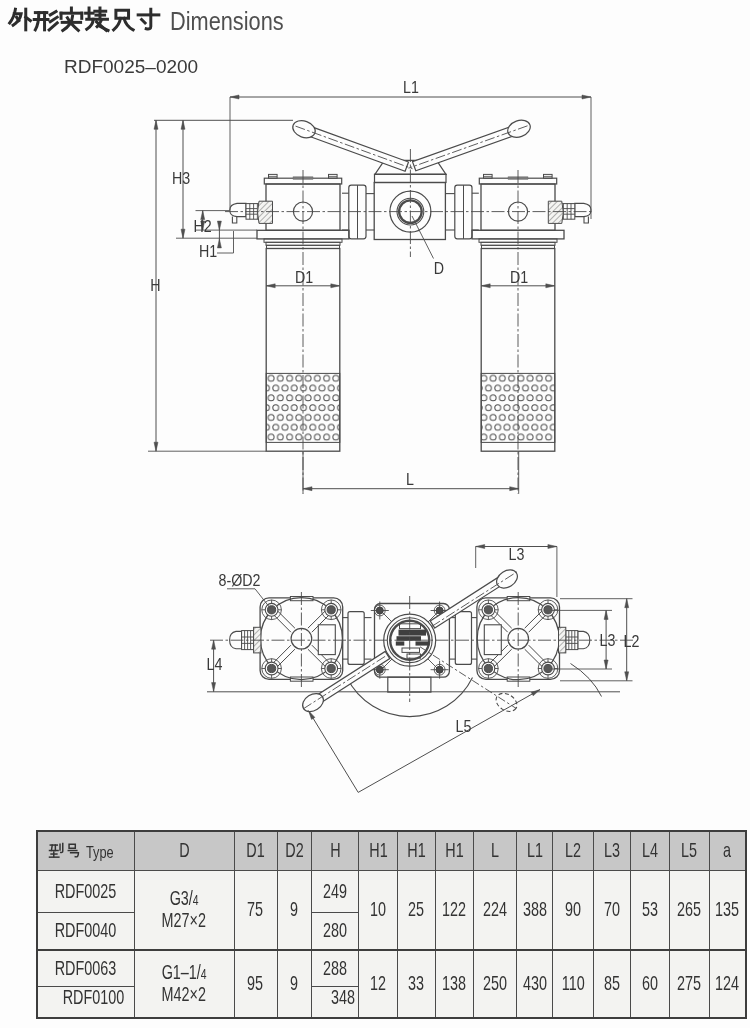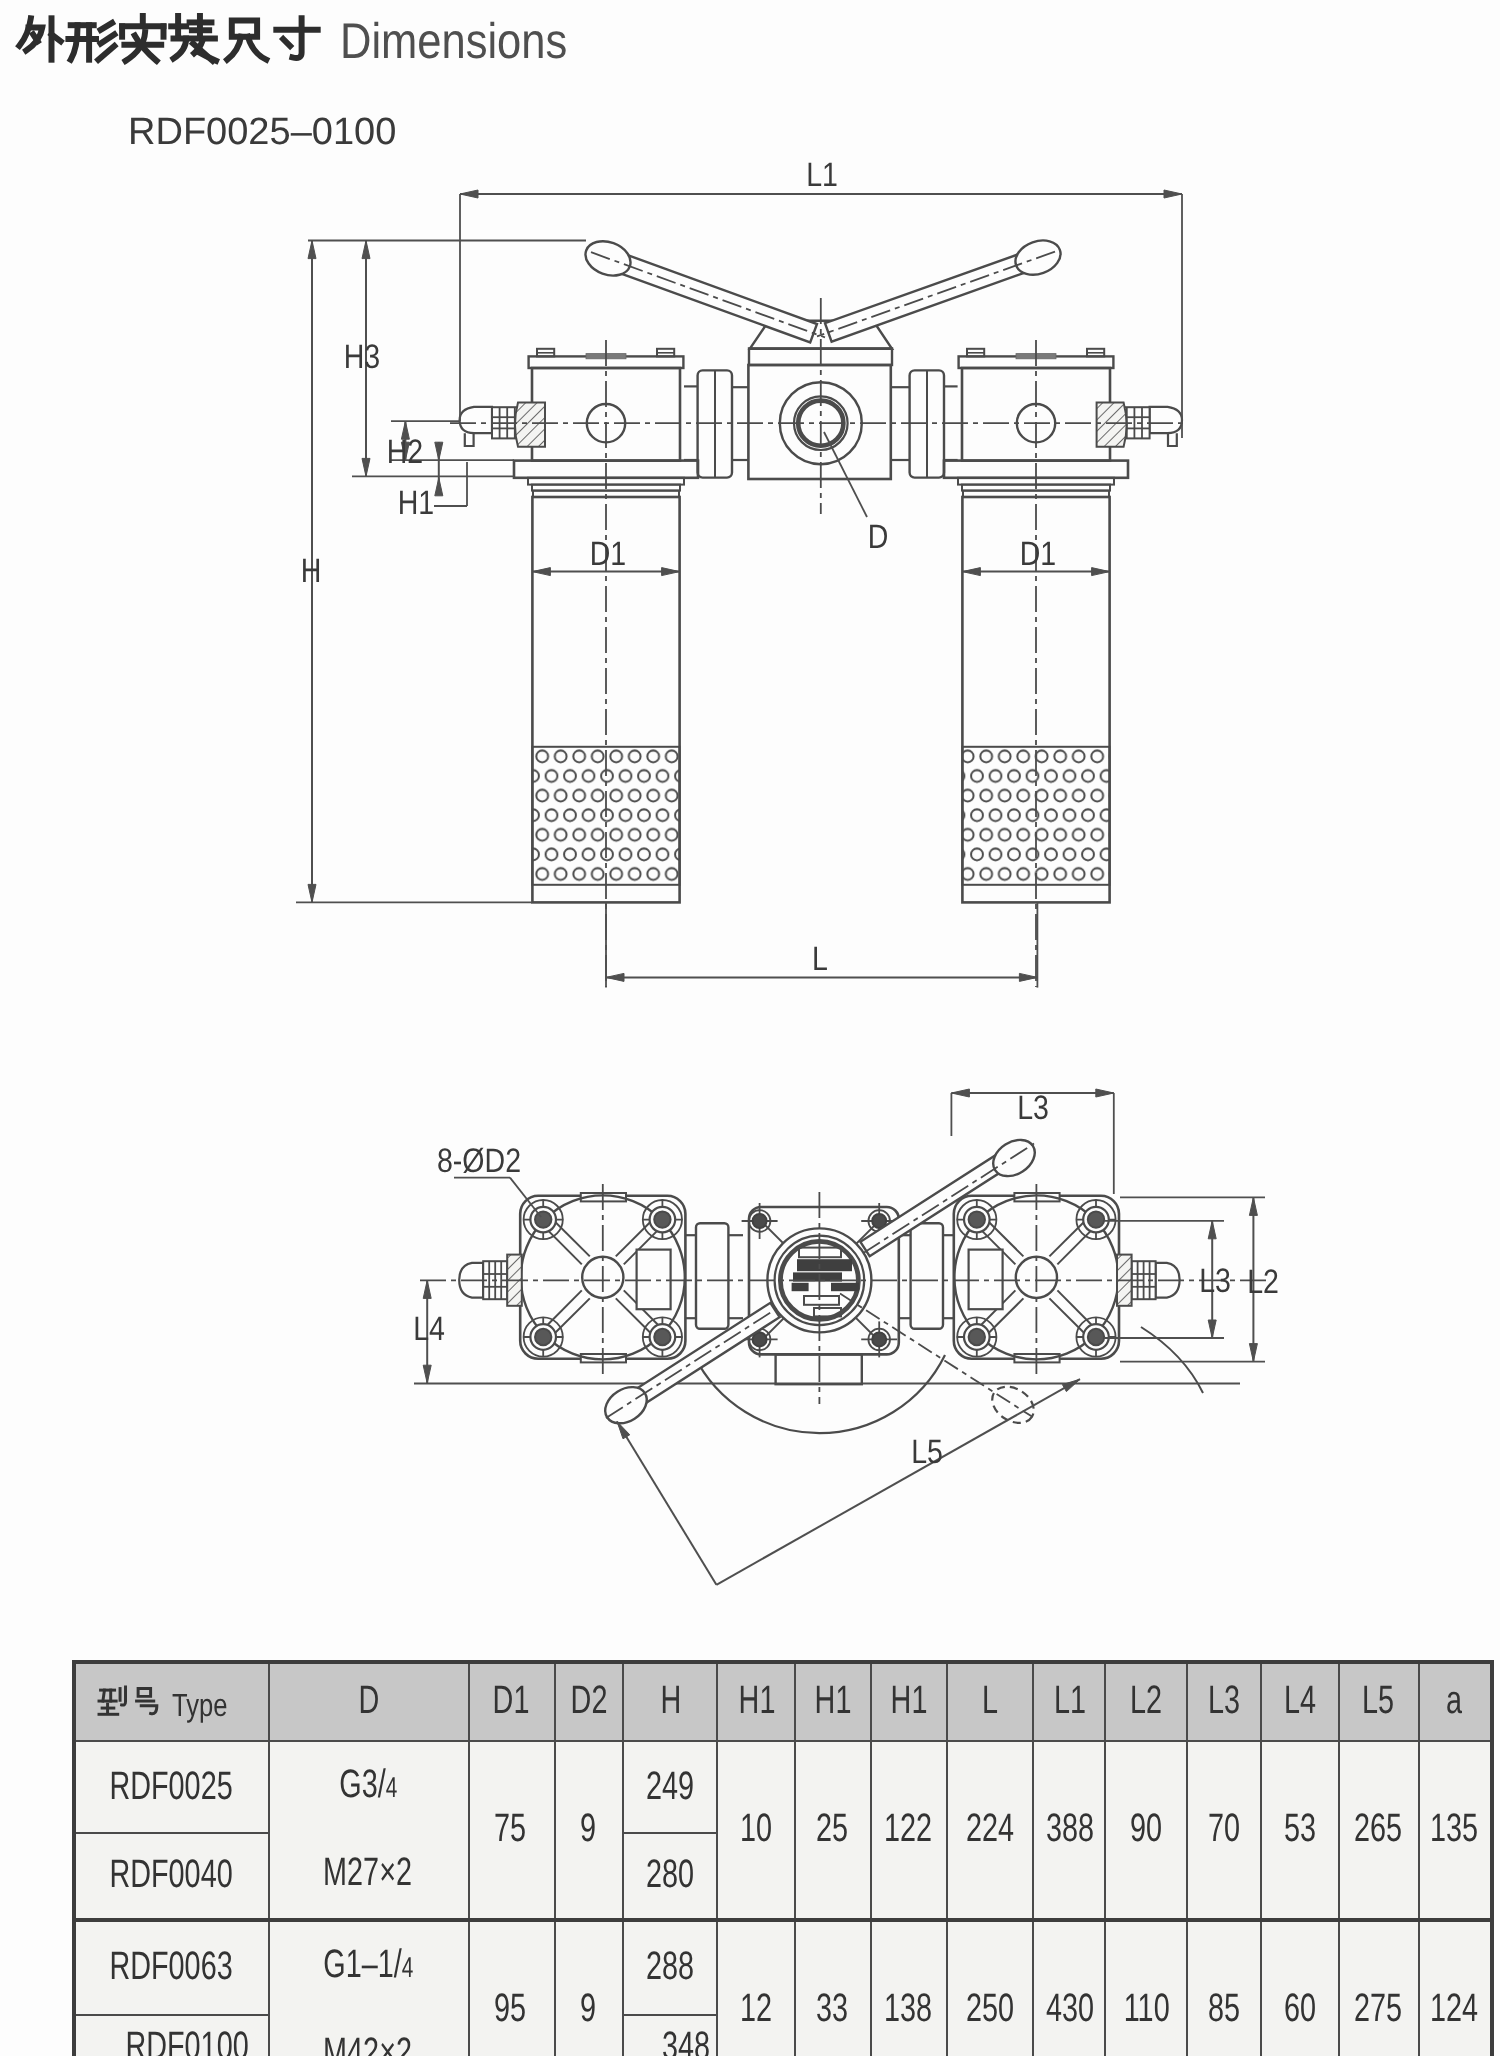--- a/index.html
+++ b/index.html
@@ -2,28 +2,28 @@
 <html><head><meta charset="utf-8">
 <style>
 html,body{margin:0;padding:0;background:#fdfdfd;}
 body{width:750px;height:1028px;position:relative;font-family:"Liberation Sans",sans-serif;overflow:hidden;}
 #dim{position:absolute;left:170px;top:7px;font-size:25px;color:#4f4f4f;transform:scale(0.87,1);transform-origin:0 0;}
 #sub{position:absolute;left:64px;top:56px;font-size:19px;color:#3a3a3a;}
 table{position:absolute;left:36px;top:830px;border-collapse:collapse;table-layout:fixed;background:#f3f3f1;color:#333;}
 td,th{border:1.4px solid #4a4a4a;padding:0;text-align:center;font-weight:normal;overflow:hidden;}
 th{background:#c7c7c7;}
 .t{display:inline-block;transform:scale(0.8,1.1);white-space:nowrap;font-size:18px;}
-.h2{line-height:42px;}
+.h2{line-height:20px;}
 tr.gr>td{border-top:2.2px solid #3d3d3d;}
 td.lo{padding-top:0;}
 td.hi{padding-bottom:9px;padding-left:16px;}
 table{border:2.2px solid #3d3d3d;}
 </style></head><body>
 <div id="dim">Dimensions</div>
-<div id="sub">RDF0025–0100</div>
+<div id="sub">RDF0025–0200</div>
 <table>
 <colgroup>
       <col style="width:97px">
       <col style="width:100px">
       <col style="width:43px">
       <col style="width:34.5px">
       <col style="width:41px">
       <col style="width:39px">
       <col style="width:37.5px">
       <col style="width:38.5px">

